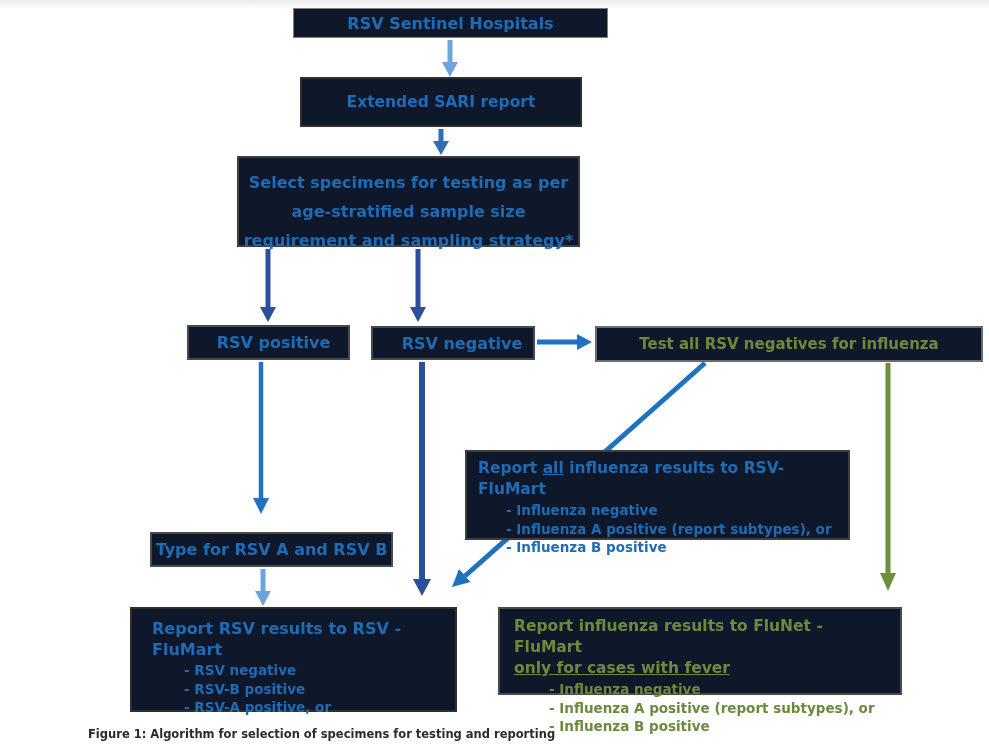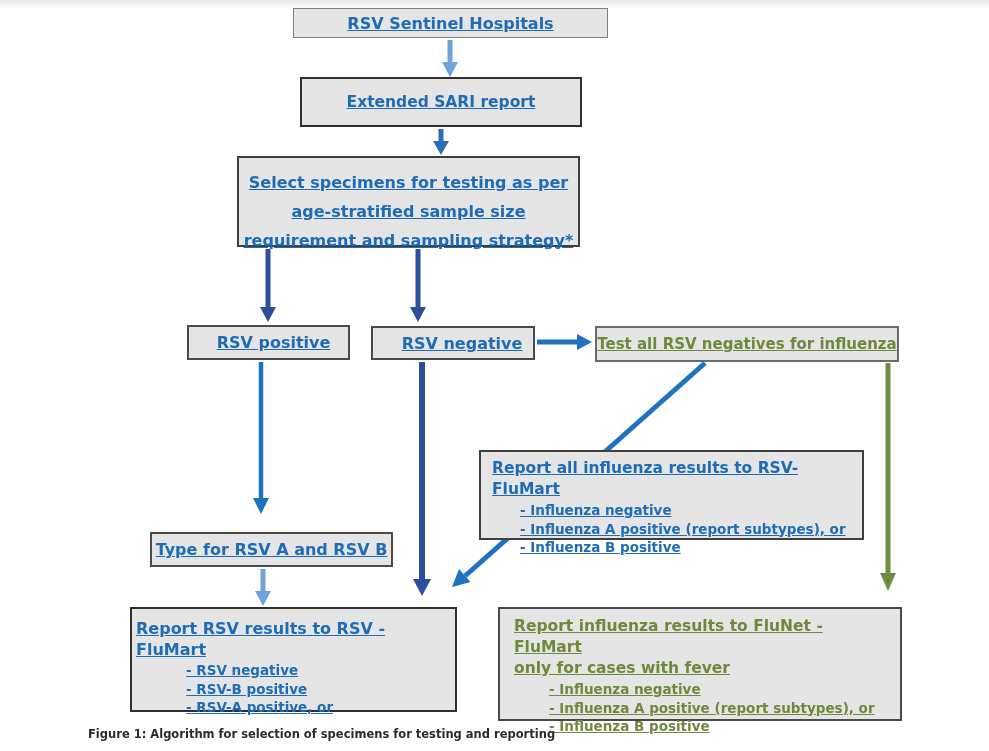--- a/index.html
+++ b/index.html
@@ -4,40 +4,40 @@
 <style>
   html,body{margin:0;padding:0;background:#fff;}
   #page{
     position:relative;width:989px;height:751px;background:#ffffff;overflow:hidden;
     font-family:"DejaVu Sans","Liberation Sans",sans-serif;
   }
   #top-shadow{position:absolute;left:0;top:0;width:989px;height:9px;
     background:linear-gradient(#e9e9e9,#ffffff);}
   #arrows{position:absolute;left:0;top:0;z-index:0;}
   .node{
-    position:absolute;z-index:1;background:#e5e5e5;border:2px solid #3f3f3f;
-    box-sizing:border-box;color:#1e6cb5;font-weight:bold;text-decoration:underline;
+    position:absolute;z-index:1;background:#0f172a;border:2px solid #3f3f3f;
+    box-sizing:border-box;color:#1e6cb5;font-weight:bold;
   }
   .center-node{display:flex;align-items:center;justify-content:center;text-align:center;}
   .green-text{color:#6d8a3c;}
   #box-sentinel{left:293px;top:8px;width:315px;height:30px;font-size:16px;border:1.5px solid #7f7f7f;}
   #box-specimens{left:300px;top:77px;width:282px;height:50px;font-size:15.5px;line-height:23px;border-color:#2f2f2f;flex-direction:column;}
   #box-select{left:237px;top:156px;width:343px;height:91px;font-size:16px;line-height:29px;flex-direction:column;padding-top:19px;}
   #box-rsv-positive{left:187px;top:325px;width:163px;height:35px;font-size:16px;border-color:#4a4a4a;padding-left:10px;}
   #box-rsv-negative{left:371px;top:326px;width:164px;height:34px;font-size:16px;border-color:#4a4a4a;padding-left:18px;}
-  #box-test-all{left:595px;top:326px;width:304px;height:36px;font-size:15px;border-color:#6a6a6a;}
-  #box-report-all{left:479px;top:450px;width:385px;height:90px;padding:6px 8px 0 11px;}
+  #box-test-all{left:595px;top:326px;width:388px;height:36px;font-size:15px;border-color:#6a6a6a;}
+  #box-report-all{left:465px;top:450px;width:385px;height:90px;padding:6px 8px 0 11px;}
   #box-type{left:150px;top:532px;width:243px;height:35px;font-size:16px;border-color:#4a4a4a;}
-  #box-report-rsv{left:130px;top:607px;width:327px;height:105px;padding:9px 8px 0 4px;border-color:#2f2f2f;}
-  #box-report-flunet{left:498px;top:607px;width:404px;height:114px;padding:7px 8px 9px 14px;border-color:#4a4a4a;}
+  #box-report-rsv{left:130px;top:607px;width:327px;height:105px;padding:9px 8px 0 20px;border-color:#2f2f2f;}
+  #box-report-flunet{left:498px;top:607px;width:404px;height:88px;padding:7px 8px 9px 14px;border-color:#4a4a4a;}
   .box-title{font-size:15.5px;line-height:21px;}
   #box-report-rsv .box-title{font-size:16px;}
   .bullets{font-size:13.5px;line-height:18.5px;margin-top:1px;}
   #box-report-all .bullets{margin-left:28px;}
-  #box-report-rsv .bullets{margin-left:50px;}
+  #box-report-rsv .bullets{margin-left:32px;}
   #box-report-flunet .bullets{margin-left:35px;}
   .u{text-decoration:underline;}
   #figure-caption{
     position:absolute;left:88px;top:727px;z-index:1;font-size:11.5px;font-weight:bold;color:#2b2b2b;
   }
 </style>
 </head>
 <body>
 
 <div id="page">

